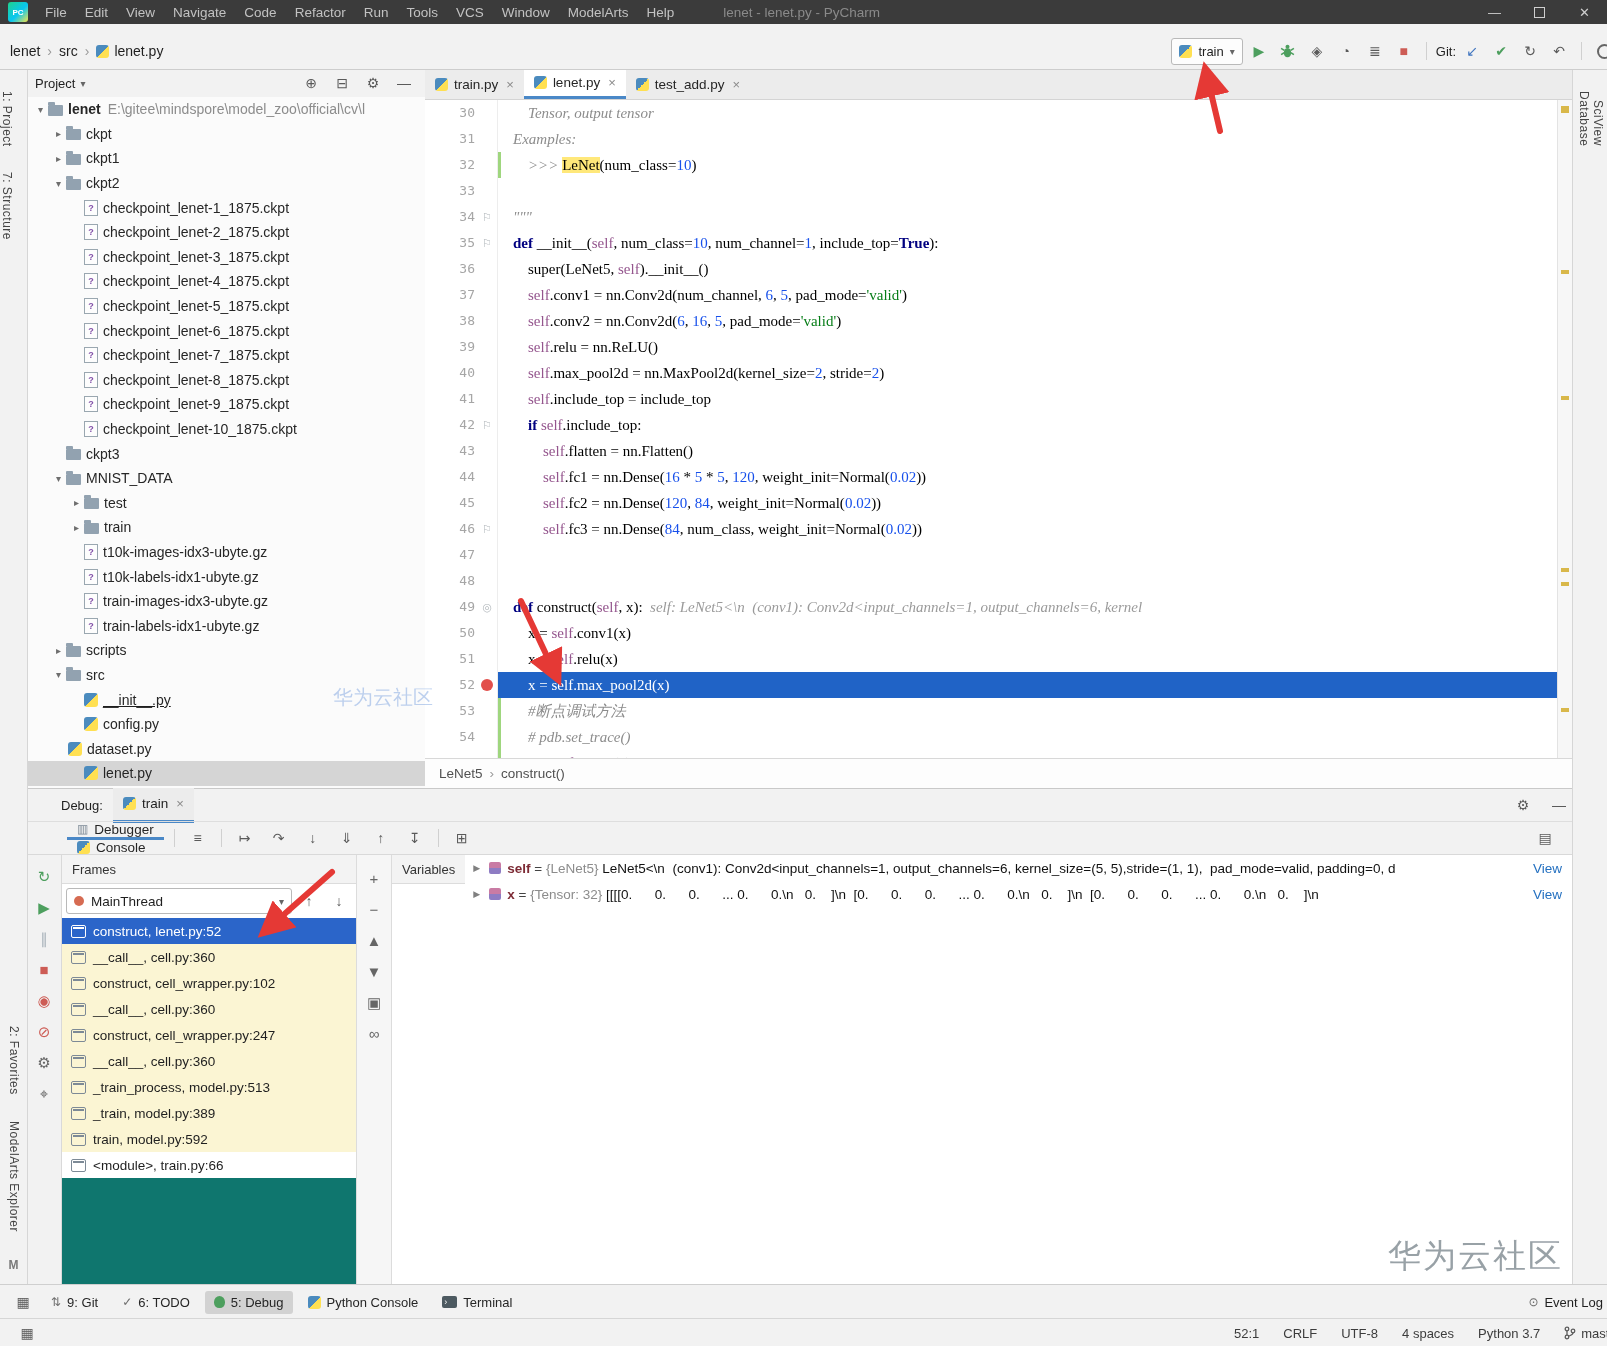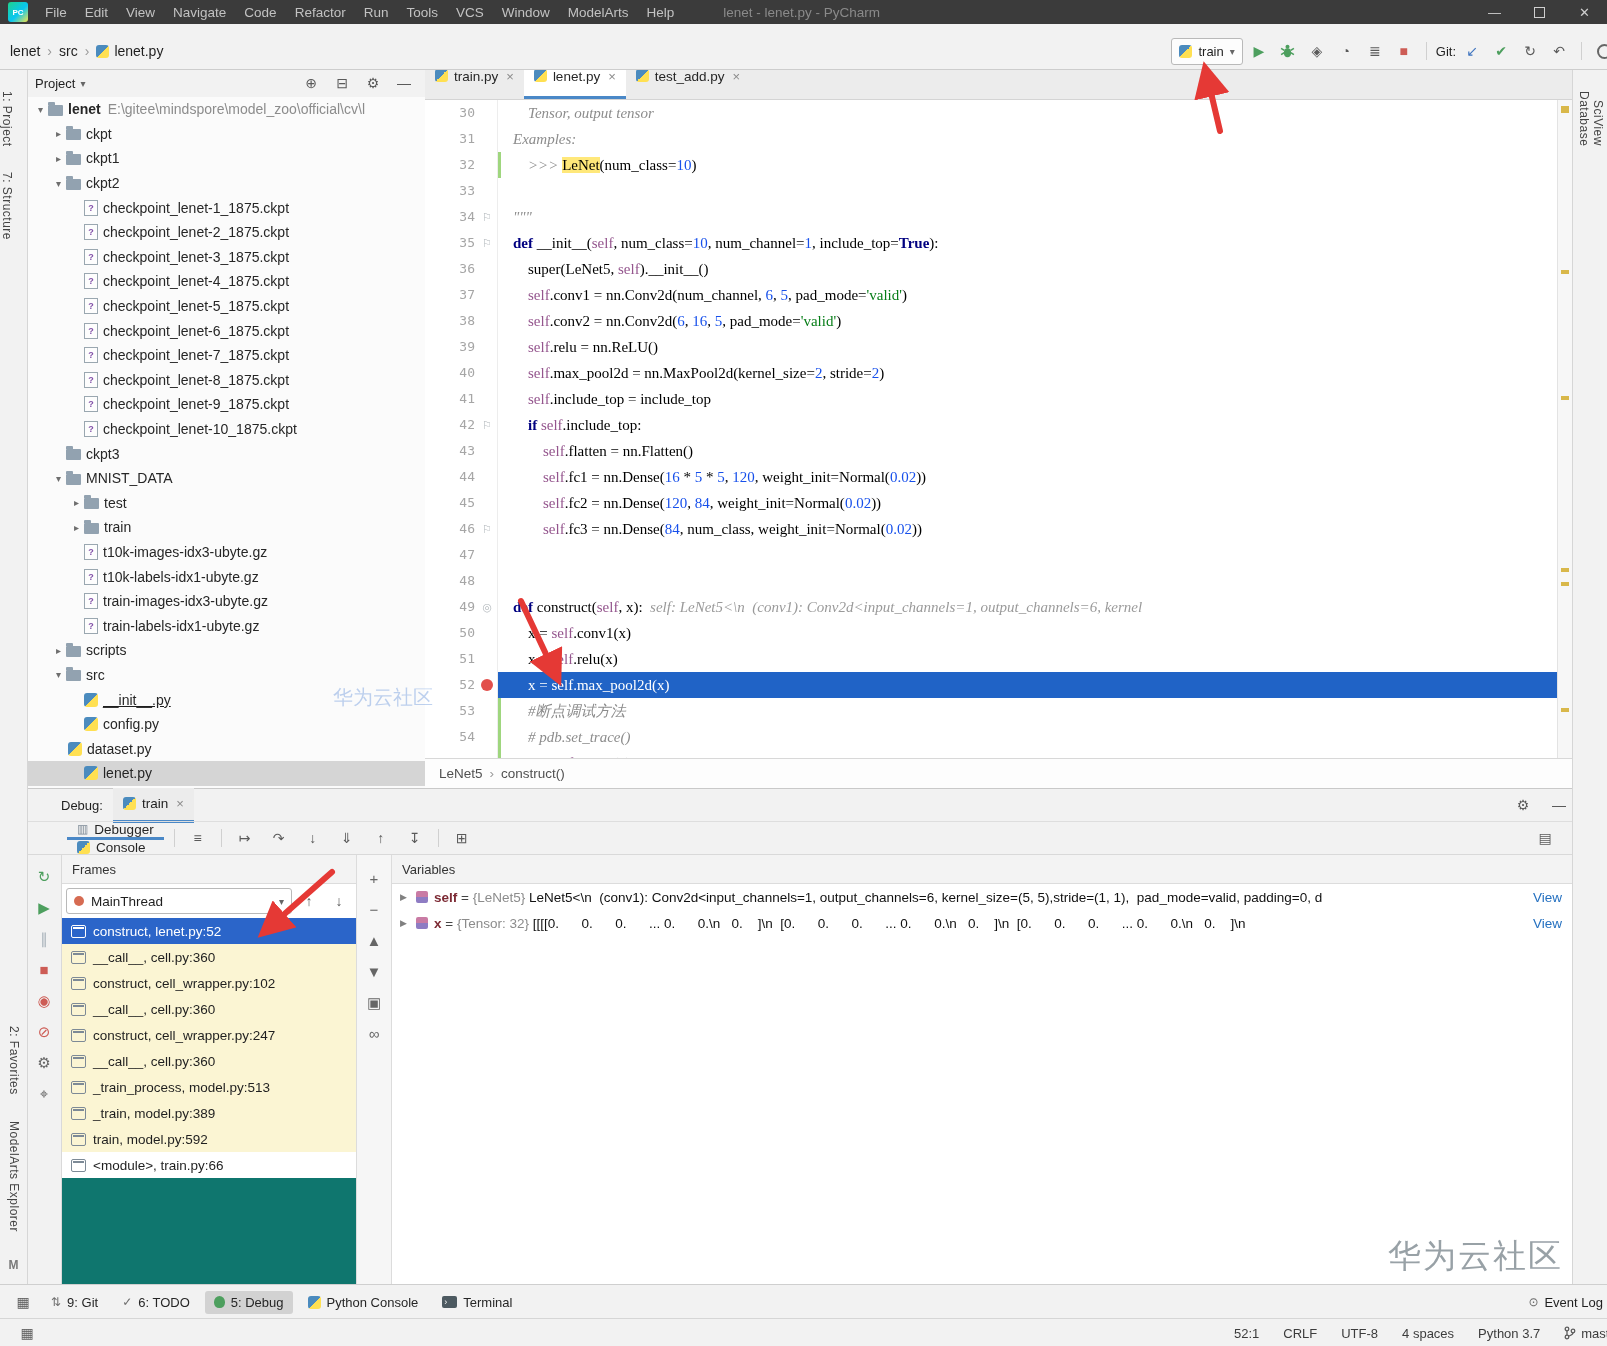--- a/index.html
+++ b/index.html
@@ -45,21 +45,21 @@
   .tlabel.b{font-weight:bold}
   .tpath{margin-left:7px;color:#8c8c8c}
   .ico{flex:none;display:inline-flex;align-items:center;justify-content:center}
   .ico-folder{width:15px;height:11px;background:#92a2b0;border-radius:1px;position:relative;margin-top:2px}
   .ico-folder::before{content:'';position:absolute;top:-3px;left:0;width:7px;height:3px;background:#92a2b0;border-radius:1px 1px 0 0}
   .ico-file{width:12px;height:14px;background:#fdfdfd;border:1px solid #9aa7b0;font-size:9px;color:#8250a8;font-weight:bold}
   .ico-py{width:14px;height:14px;border-radius:3px;background:linear-gradient(135deg,#4b8bbe 50%,#ffe052 50%)}
   
   #editor{position:absolute;left:425px;top:69px;width:1147px;height:719px;background:#fff;display:flex;flex-direction:column;overflow:hidden}
   #tabs{height:30px;background:#ececec;border-bottom:1px solid #d4d4d4;display:flex;flex:none}
-  .etab{display:flex;gap:6px;padding:0 10px;font-size:13.5px;color:#262626}
+  .etab{display:flex;align-items:center;gap:6px;padding:0 10px;font-size:13.5px;color:#262626}
   .etab.active{background:#fff;border-bottom:3px solid #4a88c7}
   .tabx{color:#8a8a8a;font-size:13px;margin-left:2px}
   #codewrap{flex:1;position:relative;overflow:hidden}
   #codelines{position:absolute;left:0;top:0;right:14px;bottom:0;overflow:hidden}
   .cl{display:flex;height:26px;line-height:26px}
   .gut{flex:none;width:72px;display:flex;align-items:center;justify-content:flex-end;border-right:1px solid #ededed;background:#fff}
   .ln{min-width:32px;text-align:right;color:#a6a6a6;font-family:"DejaVu Sans Mono",monospace;font-size:13px;font-weight:normal;font-style:normal}
   .gico{width:20px;height:26px;display:flex;align-items:center;justify-content:center;color:#b0b6ba;font-size:11px;margin-left:2px;text-decoration:none}
   .gico.bp{color:transparent}
   .gico.bp::before{content:'';width:12px;height:12px;border-radius:50%;background:#e2504c;display:block}
@@ -92,21 +92,21 @@
   .threadcombo{flex:1;display:flex;align-items:center;gap:7px;border:1px solid #b9b9b9;border-radius:3px;height:24px;padding:0 7px;background:#fff;font-size:13.5px}
   .thread-dot{width:10px;height:10px;border-radius:50%;background:#d66b52}
   #framelist{flex:1;overflow:hidden;font-size:13.5px}
   .frow{height:26px;display:flex;align-items:center;gap:7px;padding-left:9px;background:#fff;white-space:nowrap}
   .frow.lib{background:#fbf5d3}
   .frow.sel{background:#2b65c9;color:#fff}
   .frico{width:13px;height:11px;border:1.5px solid #7d8a96;border-radius:2px;position:relative;flex:none}
   .frico::before{content:'';position:absolute;top:1px;left:1px;right:1px;height:2px;background:#7d8a96}
   .frow.sel .frico{border-color:#fff}.frow.sel .frico::before{background:#fff}
   #dbgmid{width:34px;background:#f6f6f6;border-right:1px solid #dcdcdc;display:flex;flex-direction:column;align-items:center;padding-top:8px;flex:none}
-  #vars{flex:1;background:#fff;display:flex;flex-direction:column;overflow:hidden}
+  #vars{flex:1;background:#fff;display:flex;flex-direction:row;overflow:hidden}
   #varlist{flex:1;overflow:hidden}
   .vrow{height:26px;display:flex;align-items:center;gap:6px;padding:0 10px 0 8px;font-size:13.5px}
   .vexp{color:#808080;font-size:9px;width:10px;flex:none}
   .vico{width:12px;height:12px;border-radius:2px;background:linear-gradient(180deg,#c97ba4 0 50%,#8e7cc3 50% 100%);flex:none}
   .vbody{flex:1;min-width:0;display:block;overflow:hidden;text-overflow:ellipsis;white-space:pre}
   .vname{color:#7d2b35;font-weight:bold}
   .veq{color:#444}
   .vtype{color:#8c8c8c}
   .vval{color:#111}
   .vlink{color:#2470c0;flex:none}

